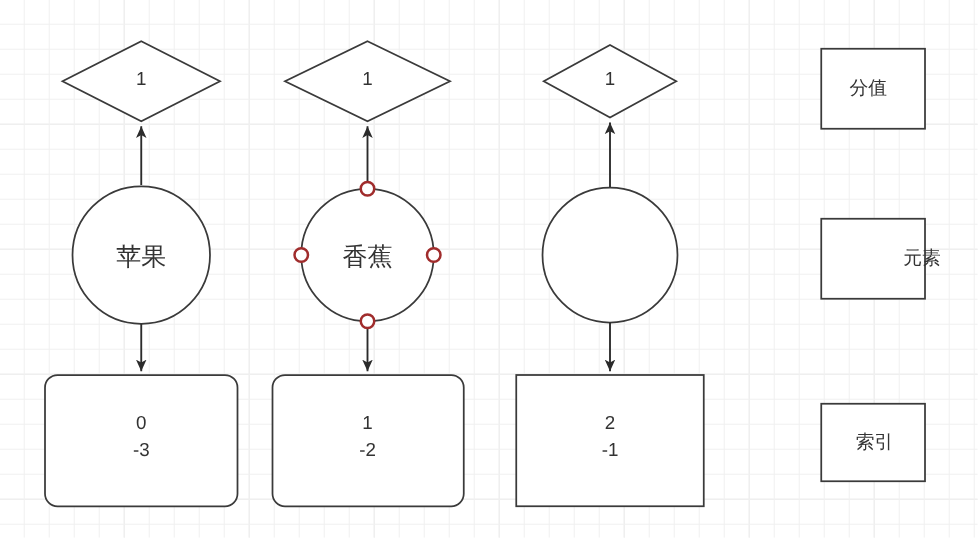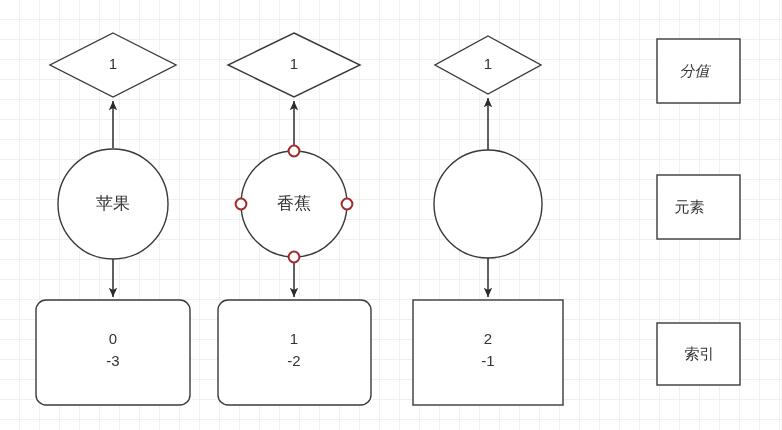--- a/index.html
+++ b/index.html
@@ -38,21 +38,21 @@
     color: #333333;
     text-align: center;
     white-space: pre;
     line-height: 1.22;
     pointer-events: none;
   }
   .lbl-num {
     font-size: 15px;
   }
   .lbl-cn {
-    font-size: 17px;
+    font-size: 20px;
   }
   .lbl-idx {
     font-size: 15px;
   }
   .legend-label {
     font-size: 15px;
   }
 </style>
 </head>
 <body>
@@ -122,17 +122,17 @@
 
   <div class="shape-label lbl-num" style="left:254px; top:55px; width:80px;">1</div>
   <div class="shape-label lbl-cn" style="left:244px; top:194px; width:100px;">香蕉</div>
   <div class="shape-label lbl-idx" style="left:244px; top:330px; width:100px;">1</div>
   <div class="shape-label lbl-idx" style="left:244px; top:352px; width:100px;">-2</div>
 
   <div class="shape-label lbl-num" style="left:448px; top:55px; width:80px;">1</div>
   <div class="shape-label lbl-idx" style="left:438px; top:330px; width:100px;">2</div>
   <div class="shape-label lbl-idx" style="left:438px; top:352px; width:100px;">-1</div>
 
-  <div class="shape-label legend-label" style="left:658px; top:62px; width:73px;font-style:italic;">分值</div>
-  <div class="shape-label legend-label" style="left:658px; top:198px; width:63px;">元素</div>
+  <div class="shape-label legend-label" style="left:658px; top:62px; width:73px;">分值</div>
+  <div class="shape-label legend-label" style="left:658px; top:198px; width:63px;padding-left:48px;">元素</div>
   <div class="shape-label legend-label" style="left:658px; top:345px; width:83px;">索引</div>
 
 </div>
 
 </body></html>

